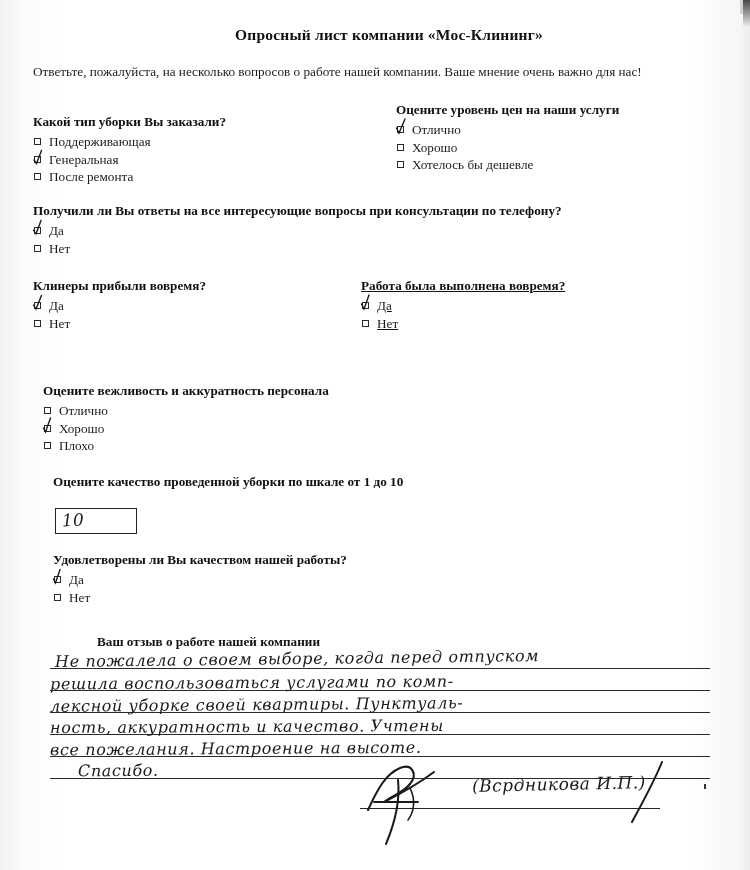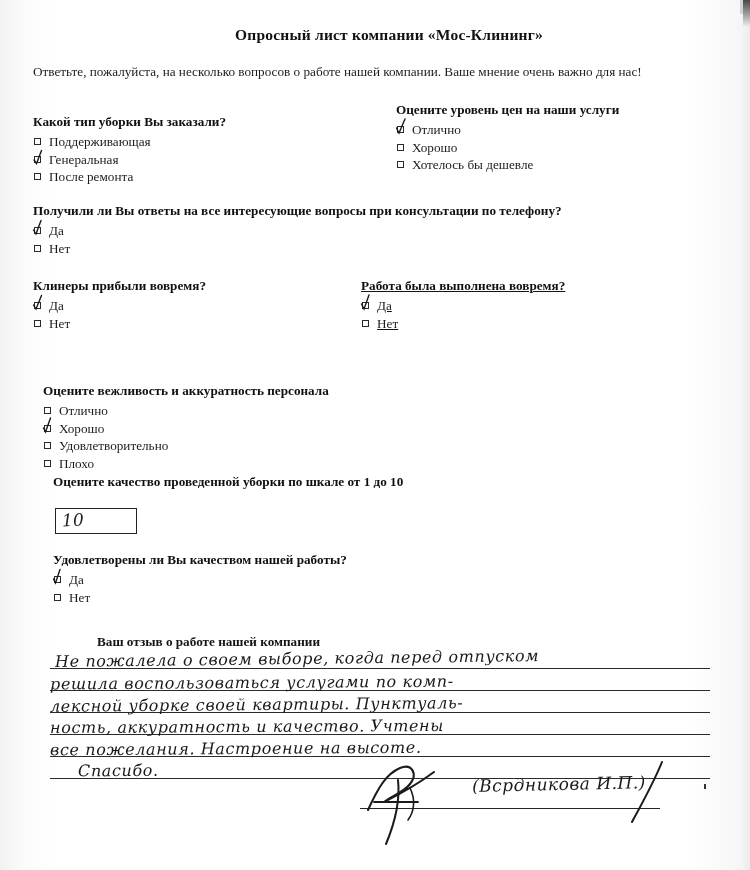--- a/index.html
+++ b/index.html
@@ -285,24 +285,20 @@
       <span class="box"></span>
       <span class="tick">
         <svg width="16" height="20" viewBox="0 0 16 20">
             <path d="M2.5 12 L4.5 16 L9.5 2" stroke="#1a1a1a" stroke-width="1.4" fill="none" stroke-linecap="round"></path>
           </svg>
       </span>
       <span>Хорошо</span>
     </span>
     <span class="opt">
       <span class="box"></span>
-      <span>Удовлетворительно</span>
-    </span>
-    <span class="opt">
-      <span class="box"></span>
       <span>Плохо</span>
     </span>
   </div>
 
   <div class="q" style="left:53px; top:474px;">
     <span class="qtext">Оцените качество проведенной уборки по шкале от 1 до 10</span>
   </div>
   <div class="scale-box" style="left:55px; top:508px; width:82px; height:26px;"></div>
   <div class="scale-value" style="left:62px; top:510px;">10</div>
 

